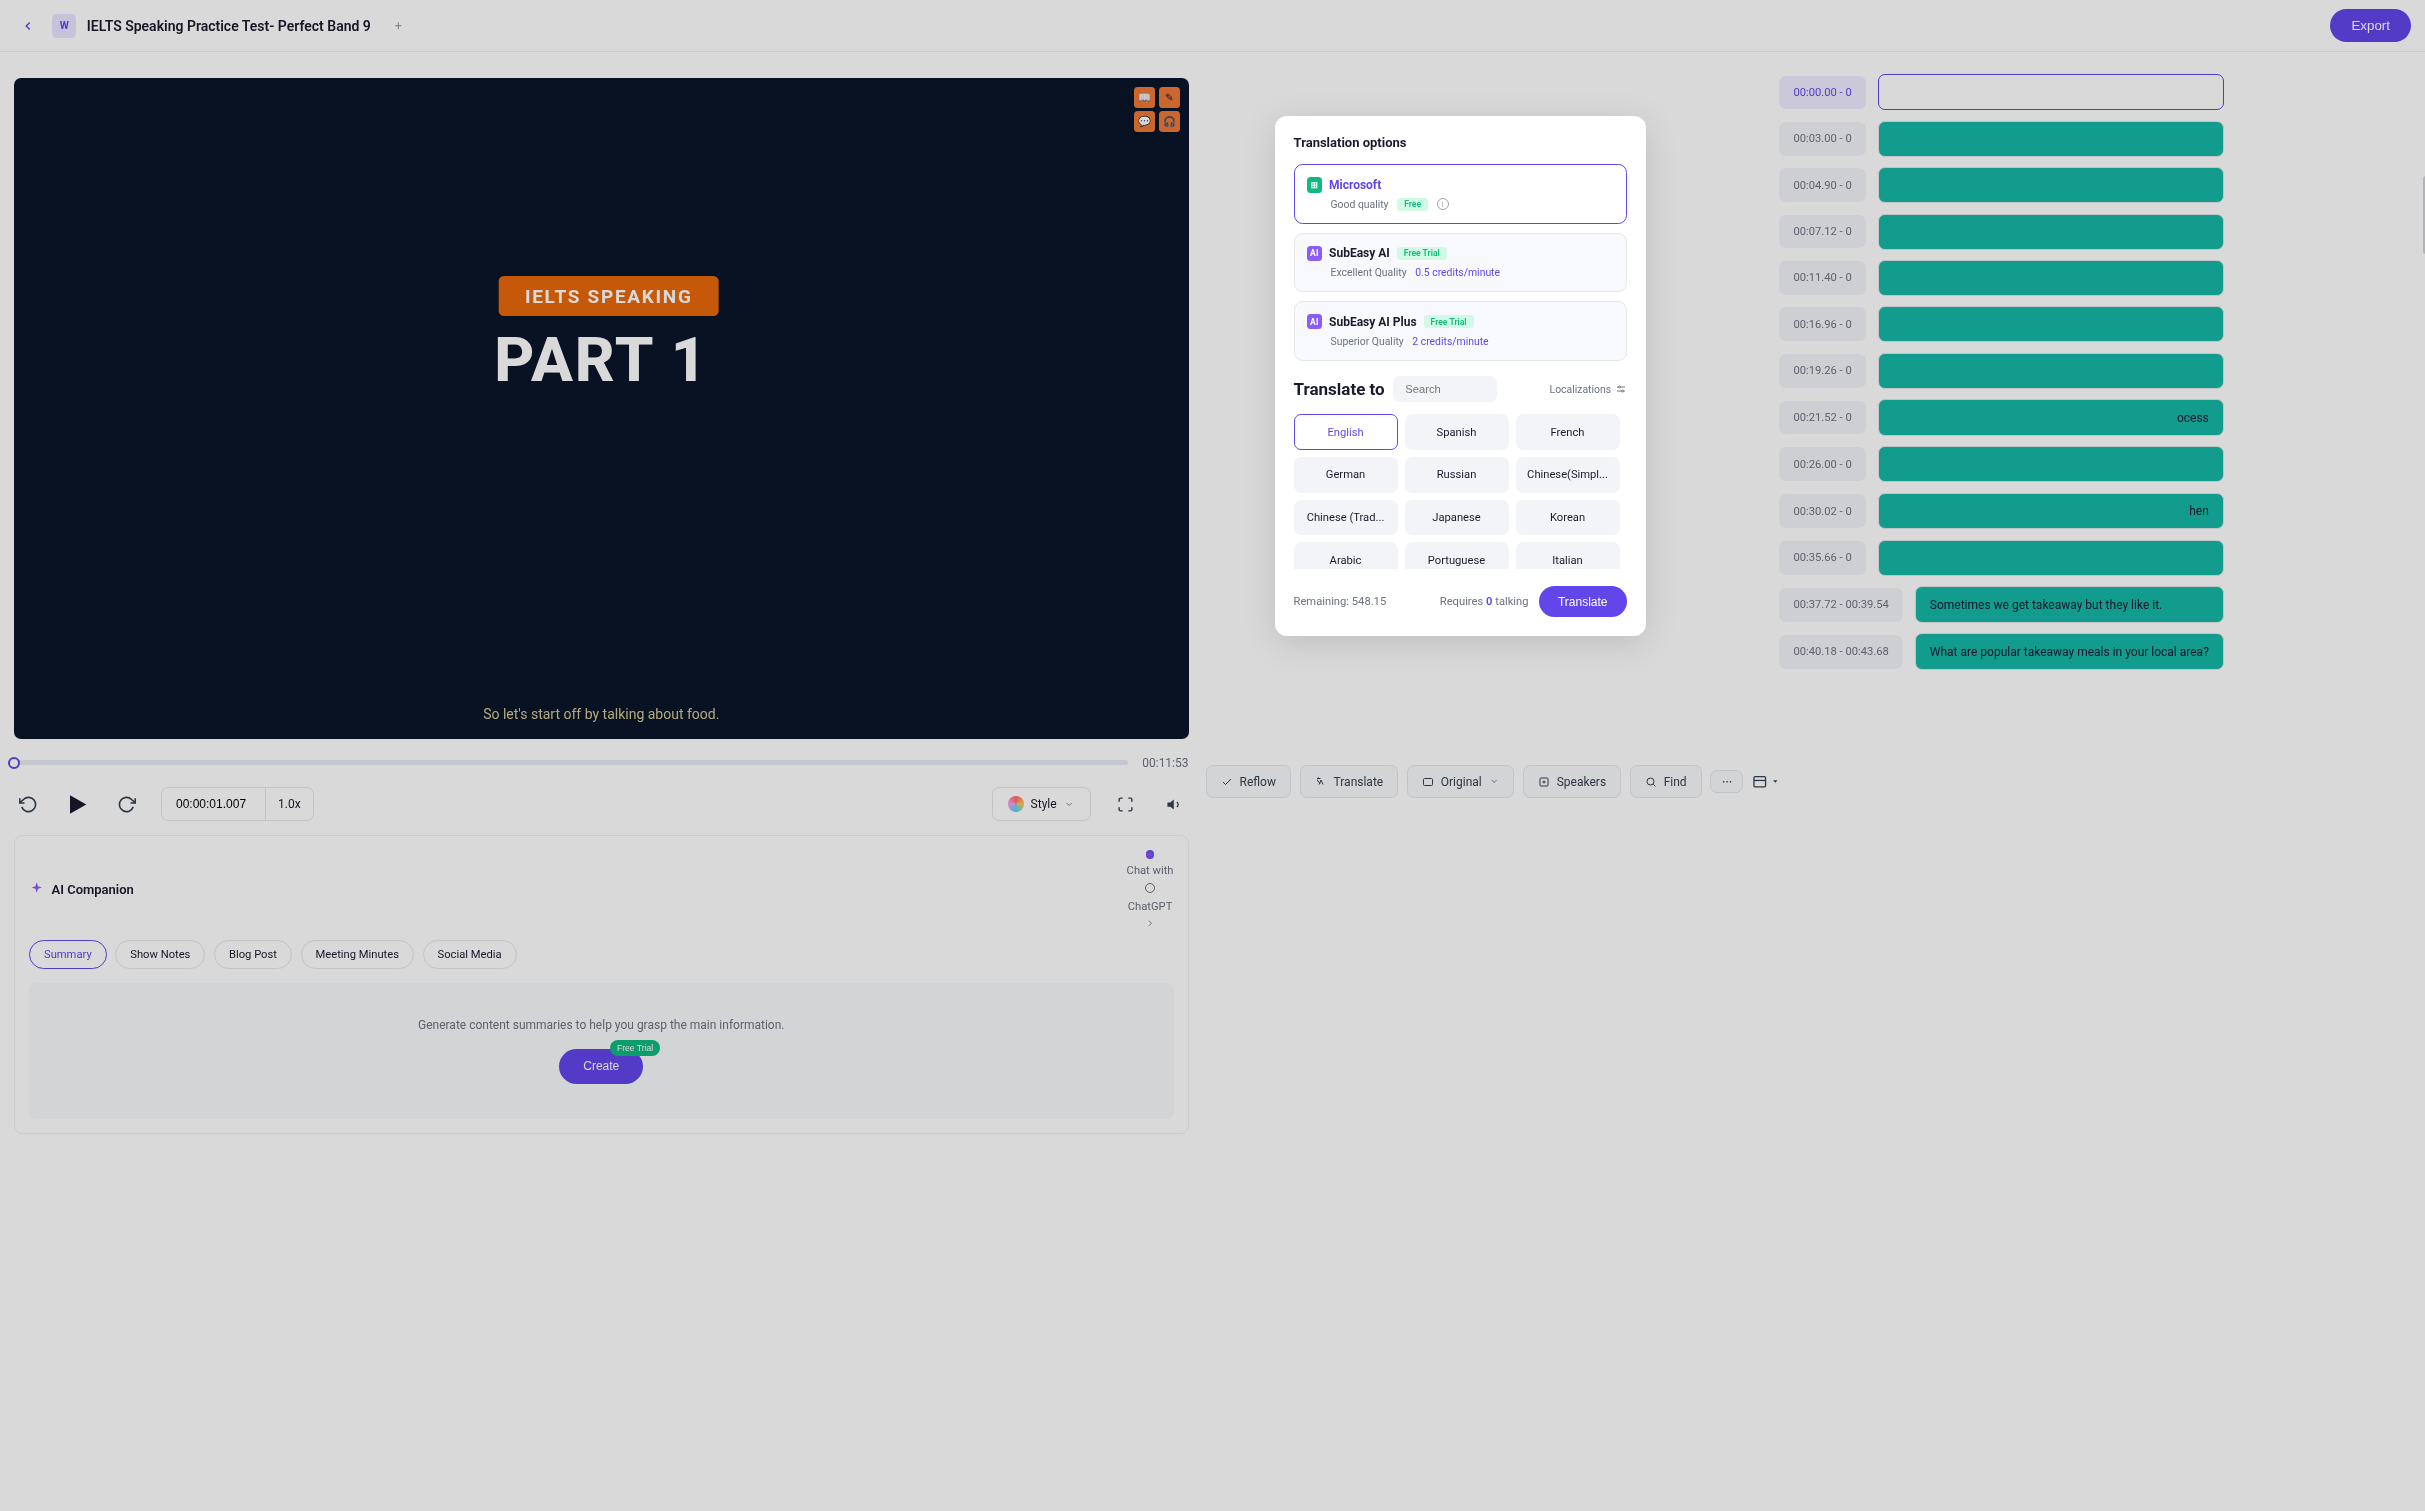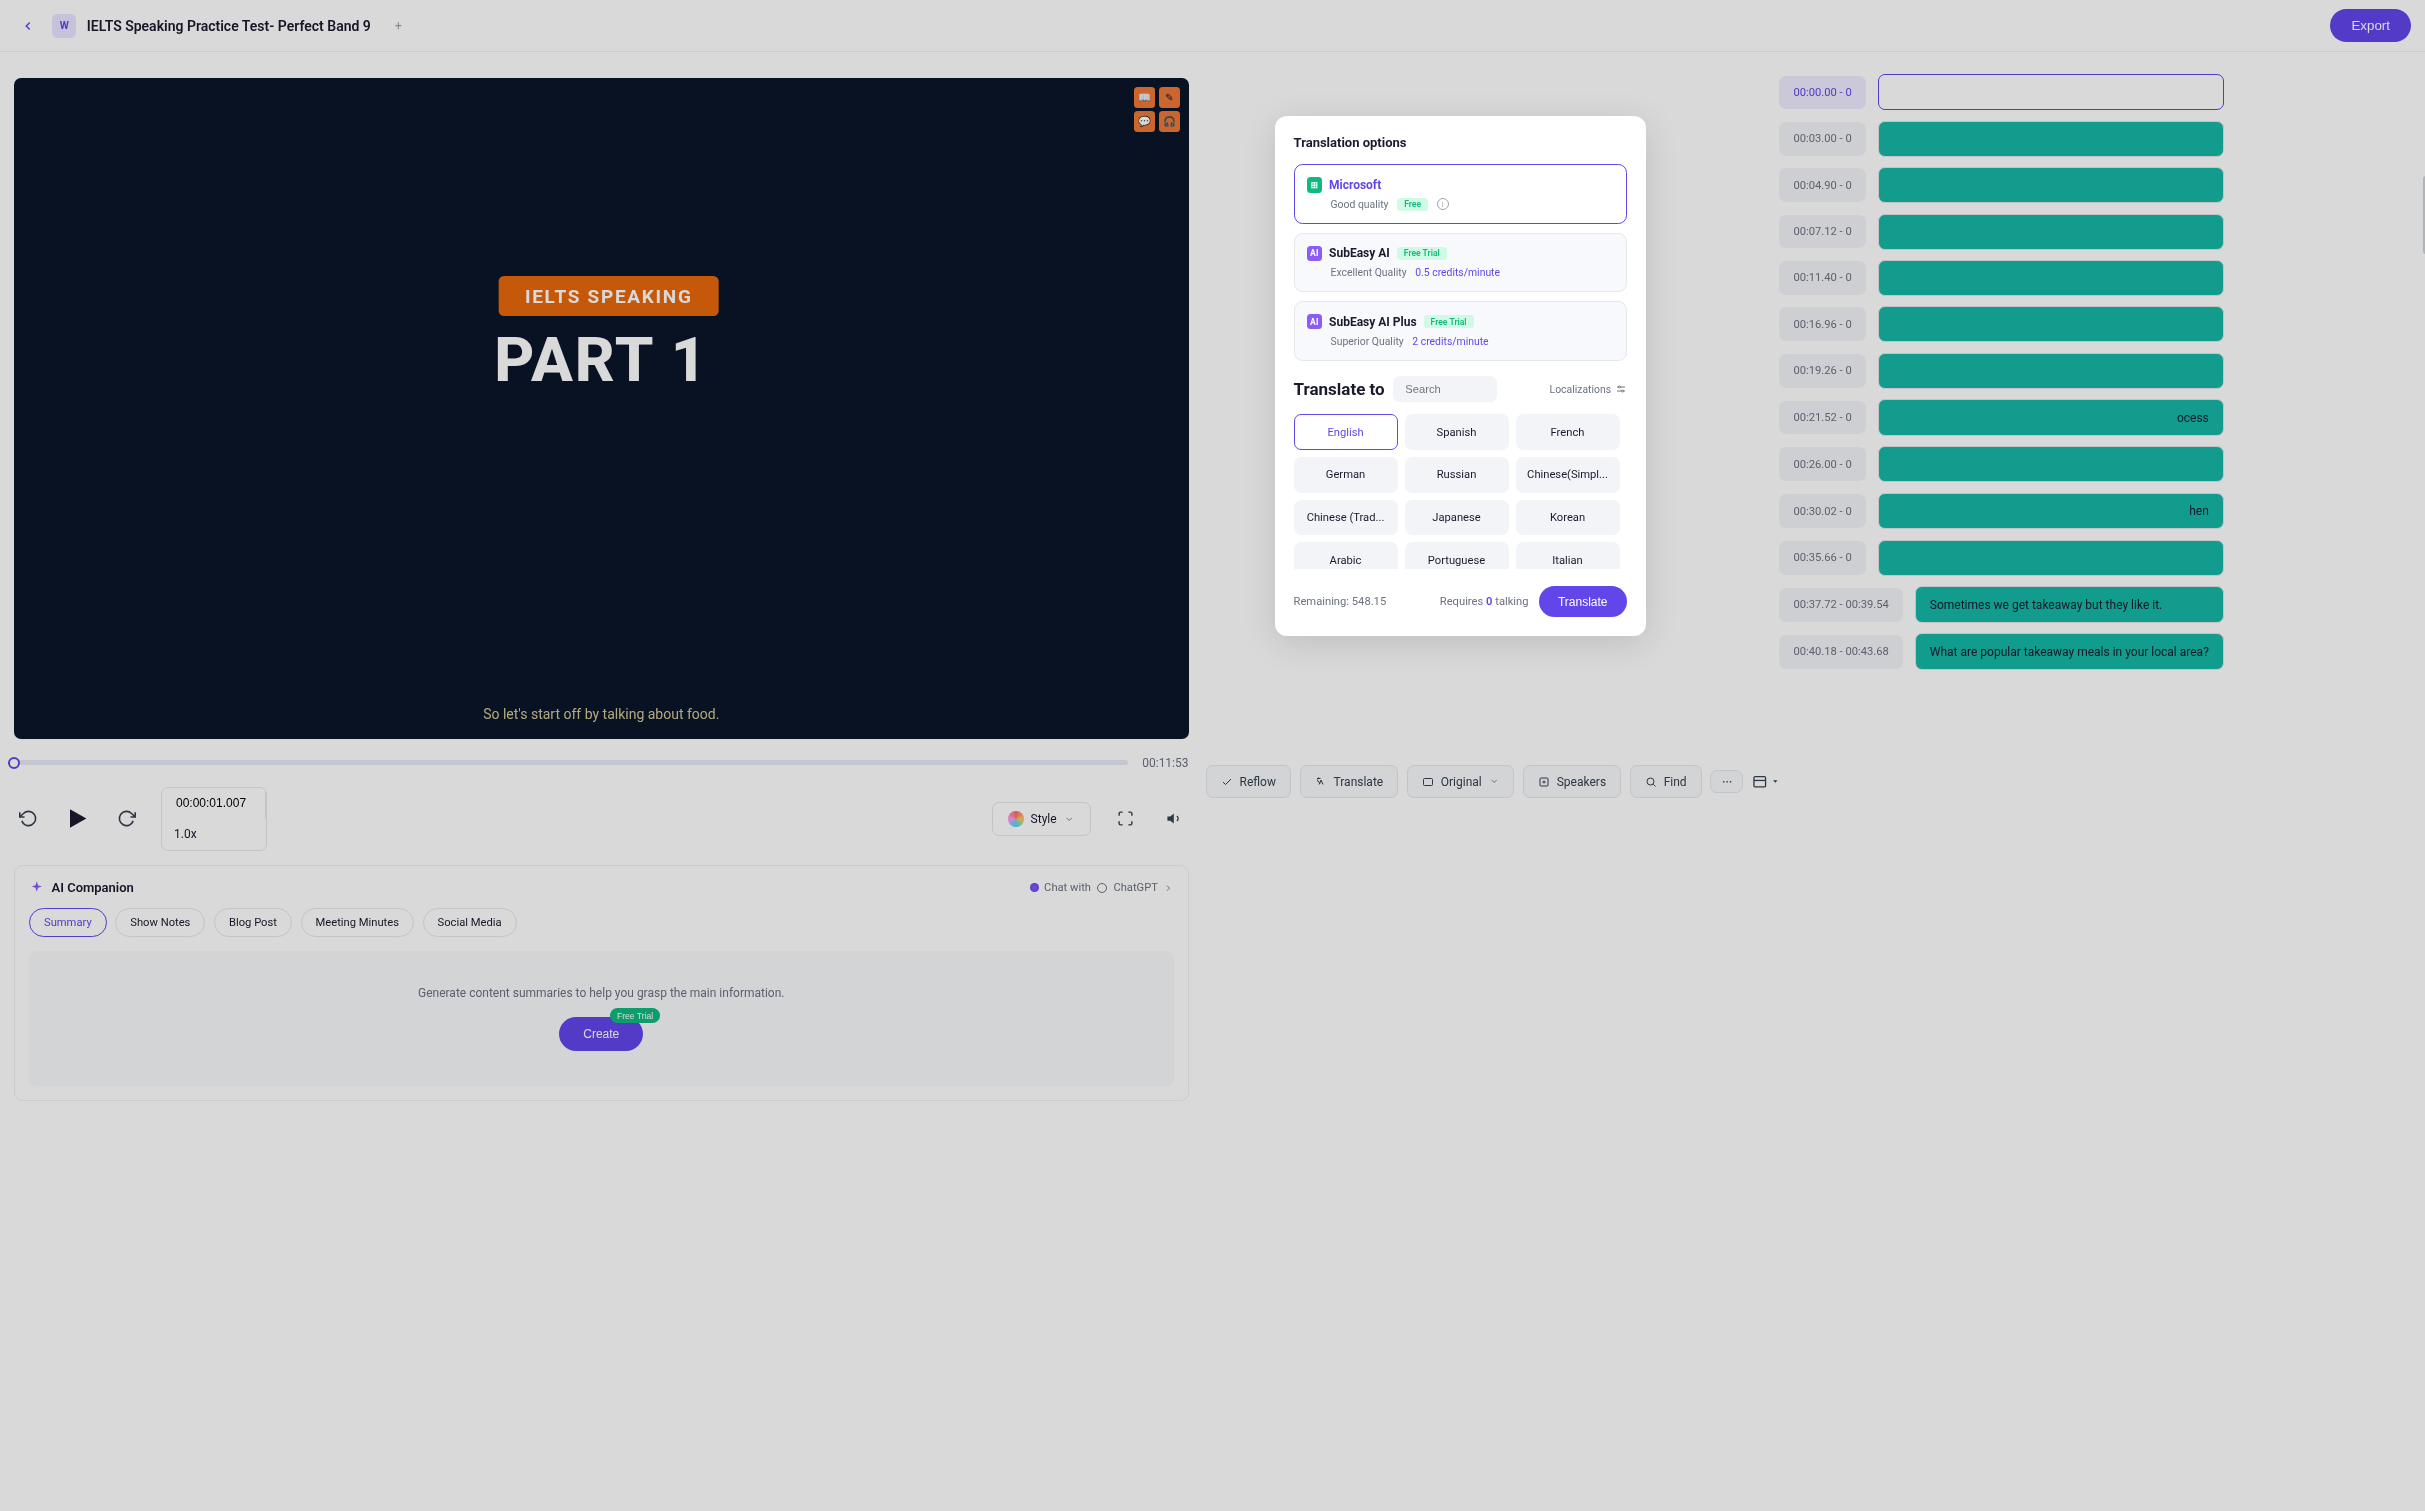--- a/index.html
+++ b/index.html
@@ -27,21 +27,21 @@
 .controls-row { display:flex; align-items:center; gap:21px; margin-top:17px; }
 .ctrl-btn { width:28px; height:28px; display:flex; align-items:center; justify-content:center; cursor:pointer; }
 .play-btn svg { width:31px; height:31px; }
 .time-input { border:0.9px solid #e5e7eb; border-radius:7px; padding:8.6px 14px; font-size:12px; width:104px; }
 .speed { border:0.9px solid #e5e7eb; border-radius:7px; padding:8.6px 12px; font-size:12px; }
 .style-btn { margin-left:auto; border:0.9px solid #e5e7eb; border-radius:7px; padding:8.6px 15.5px; display:flex; align-items:center; gap:7px; cursor:pointer; }
 .style-swirl { width:15.5px; height:15.5px; border-radius:50%; background: conic-gradient(#ff6b6b,#feca57,#48dbfb,#ff9ff3,#ff6b6b); }
 .left-card { border:0.9px solid #eef0f5; border-radius:8.6px; padding:14px; margin-top:14px; }
 .comp-head { display:flex; align-items:center; gap:7px; }
 .comp-title { font-weight:600; font-size:13px; }
-.chat-with { margin-left:auto; display:flex; align-items:center; gap:5.2px; font-size:11.2px; color:#6b7280; }
+.chat-with { margin-left:auto; display:flex; align-items:center; gap:5.2px; font-size:11.2px; color:#6b7280;flex-direction:column; }
 .gpt-dot { width:8.6px; height:8.6px; border-radius:50%; background:radial-gradient(circle,#8b5cf6 0%,#6246ea 100%); }
 .pills { display:flex; gap:8.6px; margin-top:12px; flex-wrap:wrap; }
 .pill { border:0.9px solid #e5e7eb; border-radius:15.5px; padding:7px 14px; font-size:11.2px; cursor:pointer; }
 .pill.active { border-color:#6246ea; color:#6246ea; }
 .gen-box { background:#f8f9fc; border-radius:7px; padding:35px 17px; margin-top:14px; text-align:center; }
 .gen-text { color:#6b7280; font-size:12px; }
 .create-btn { background:#6246ea; color:#fff; padding:10.4px 24px; border-radius:19px; border:none; margin-top:17px; position:relative; cursor:pointer; font-size:12px; }
 .free-trial-badge { position:absolute; top:-8.6px; right:-17px; background:#10b981; color:#fff; font-size:8.6px; padding:2.6px 7px; border-radius:8.6px; }
 .right { flex:1; display:flex; flex-direction:row; position:relative; }
 .toolbar { display:flex; gap:8.6px; align-items:center; }
@@ -134,21 +134,21 @@
           <svg viewBox="0 0 24 24" fill="#1a1a2e">
               <polygon points="6 4 20 12 6 20"></polygon>
             </svg>
         </div>
         <div class="ctrl-btn">
           <svg width="19" height="19" viewBox="0 0 24 24" fill="none" stroke="#374151" stroke-width="2">
               <polyline points="23 4 23 10 17 10"></polyline>
               <path d="M20.49 15a9 9 0 1 1-2.12-9.36L23 10"></path>
             </svg>
         </div>
-        <div style="display:flex; border:0.9px solid #e5e7eb; border-radius:7px; overflow:hidden;flex-direction:column;">
+        <div style="display:flex; border:0.9px solid #e5e7eb; border-radius:7px; overflow:hidden;">
           <input class="time-input" style="border-top: none; border-bottom: none; border-left: none; border-image: initial; border-right: 0.9px solid rgb(229, 231, 235); border-radius: 0px;" value="00:00:01.007">
           <div class="speed" style="border:none;">1.0x</div>
         </div>
         <div class="style-btn">
           <div class="style-swirl"></div>
           <span>Style</span>
           <svg width="10.4" height="10.4" viewBox="0 0 24 24" fill="none" stroke="#6b7280" stroke-width="2">
               <polyline points="6 9 12 15 18 9"></polyline>
             </svg>
         </div>

